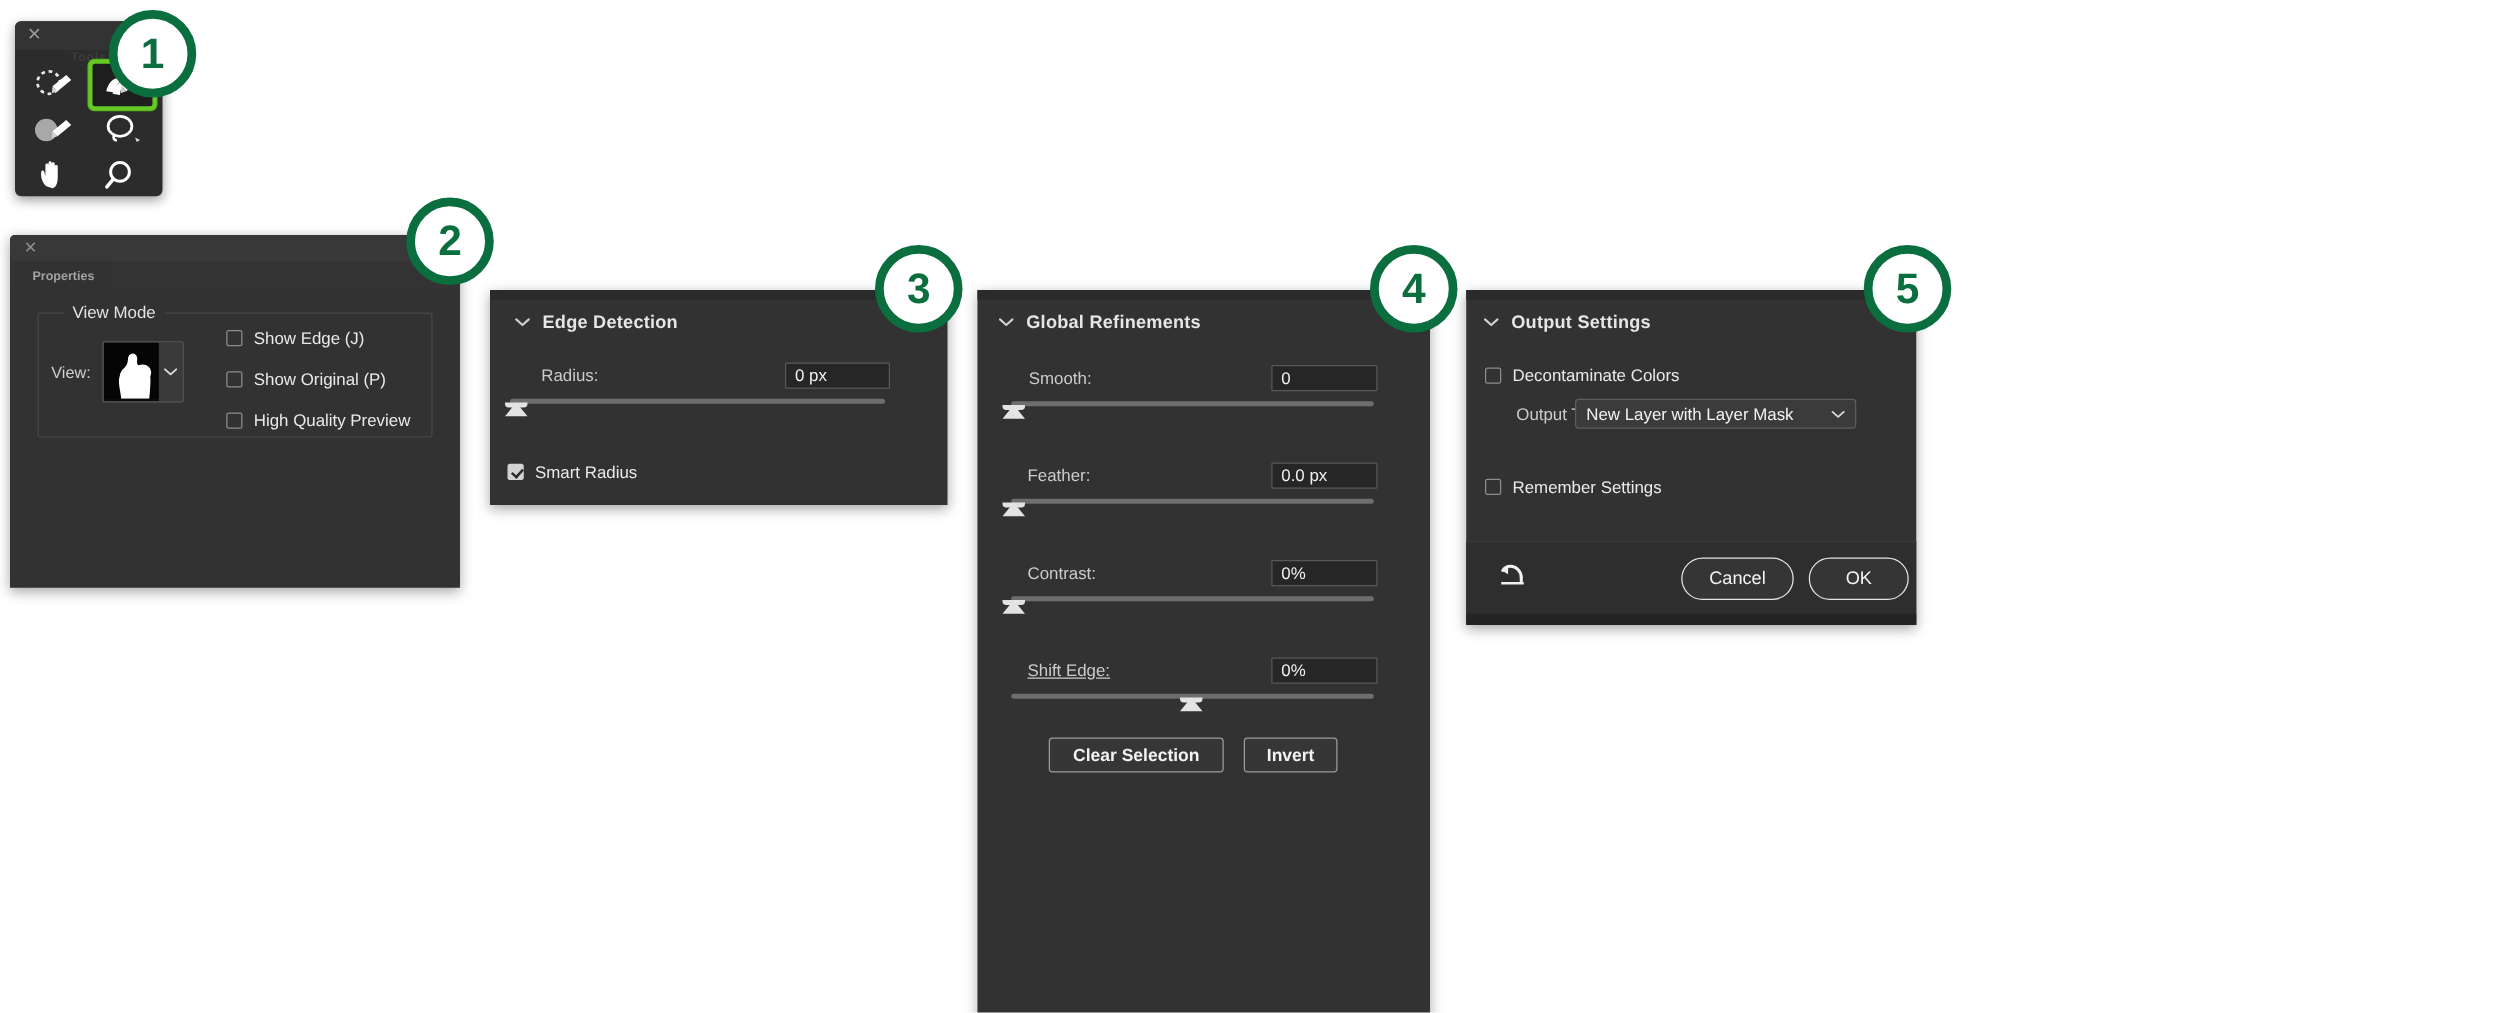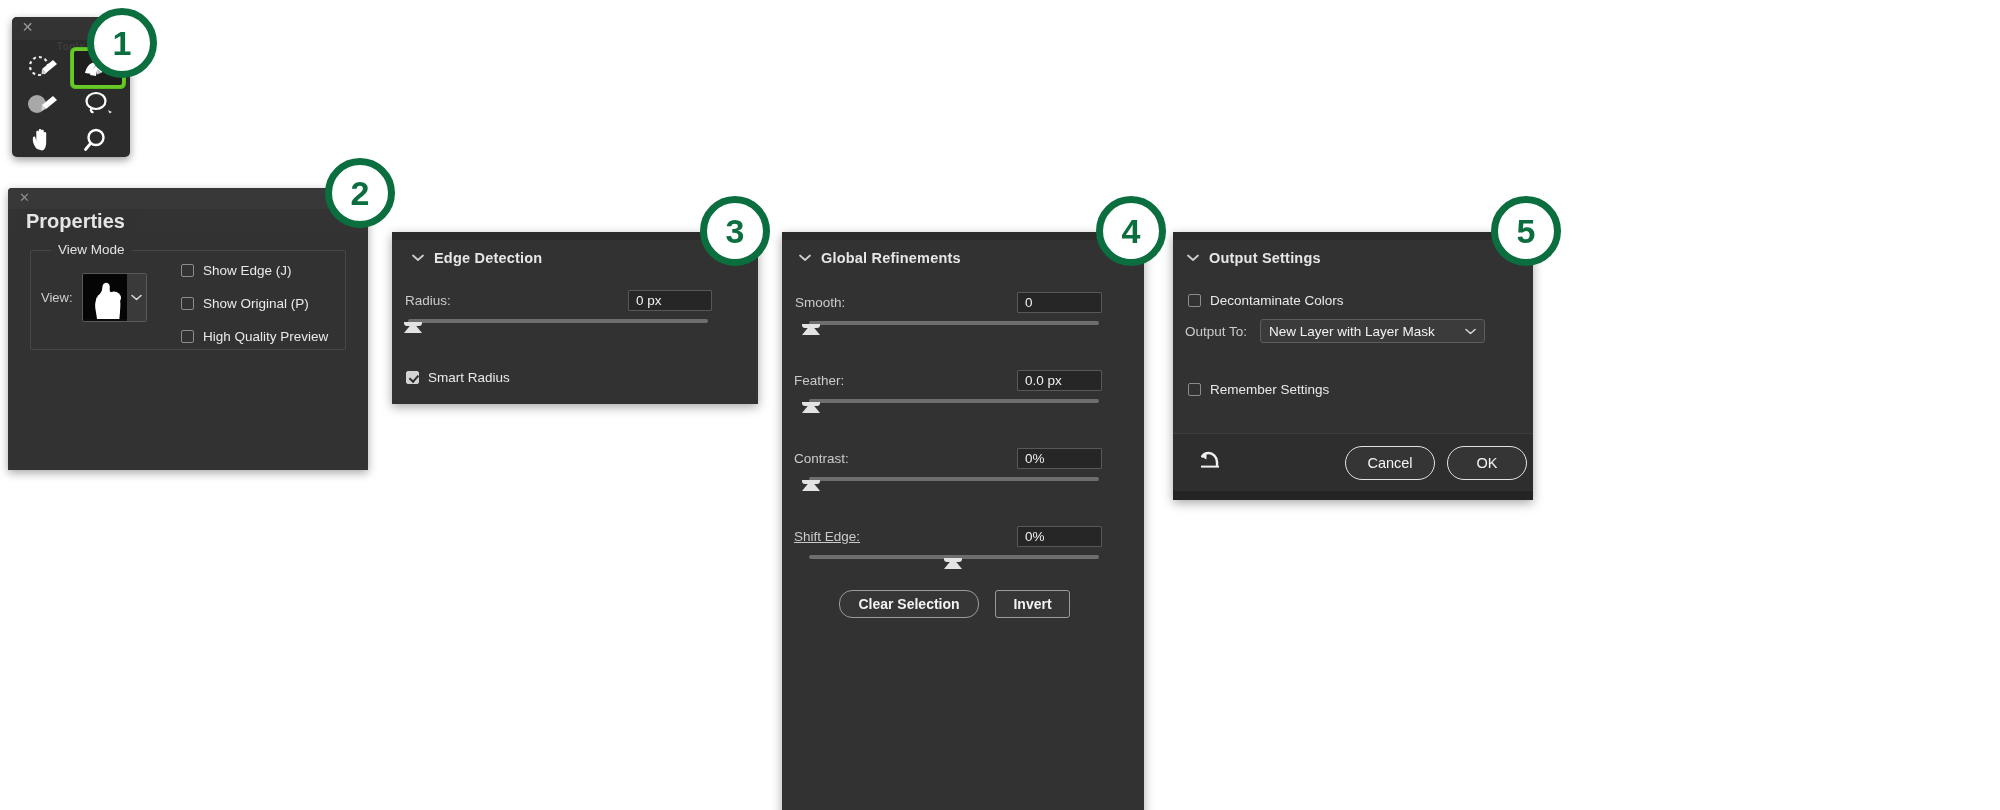--- a/index.html
+++ b/index.html
@@ -112,22 +112,22 @@
     color: #8d8d8d;
     font-size: 13px;
     line-height: 15px;
   }
   #properties-tab {
     position: absolute;
     left: 8px; top: 21px;
     height: 25px;
     padding: 0 12px 0 10px;
     background: #323232;
-    color: #e5e5e5;
-    font-size: 20px;
+    color: #a3a3a3;
+    font-size: 10px;
     font-weight: bold;
     line-height: 25px;
     border-radius: 3px 3px 0 0;
   }
   #properties-body {
     position: absolute;
     left: 0; top: 46px;
     width: 100%;
     height: 236px;
     background: #323232;
@@ -249,20 +249,21 @@
     color: #e6e6e6;
     font-size: 14.5px;
     font-weight: bold;
     letter-spacing: .2px;
   }
 
   .field-label {
     position: absolute;
     color: #cbcbcb;
     font-size: 13.5px;
+    margin-left: 28px;
   }
   .num-field {
     position: absolute;
     background: #262626;
     border: 1px solid #585858;
     border-radius: 1px;
     color: #f0f0f0;
     font-size: 13.5px;
     box-sizing: border-box;
     padding: 0 7px;
@@ -550,21 +551,21 @@
   <div class="field-label" style="left:12px; top:219px;">Contrast:</div>
   <div class="num-field" style="left:235px; top:216px; width:85px;">0%</div>
   <div class="slider-track" style="left:27px; top:245px; width:290px;"></div>
   <div class="slider-thumb" style="left:20px; top:248px;"></div>
 
   <div class="field-label" style="left:12px; top:297px;text-decoration:underline;">Shift Edge:</div>
   <div class="num-field" style="left:235px; top:294px; width:85px;">0%</div>
   <div class="slider-track" style="left:27px; top:323px; width:290px;"></div>
   <div class="slider-thumb" style="left:162px; top:326px;"></div>
 
-  <div class="dlg-button" style="left:57px; top:358px; width:140px;border-radius:13px;">Clear Selection</div>
+  <div class="dlg-button" style="left:57px; top:358px; width:140px;">Clear Selection</div>
   <div class="dlg-button" style="left:213px; top:358px; width:75px;">Invert</div>
 </div>
 
 <div id="output-settings" class="section-panel">
   <div class="section-top-strip"></div>
 
   <div class="section-header" style="left:12px; top:18px;">
     <span class="disclosure">
       <svg width="12" height="8" viewBox="0 0 12 8">
           <path d="M1 1.5 L6 6 L11 1.5" fill="none" stroke="#cfcfcf" stroke-width="1.7" stroke-linecap="round" stroke-linejoin="round"></path>

